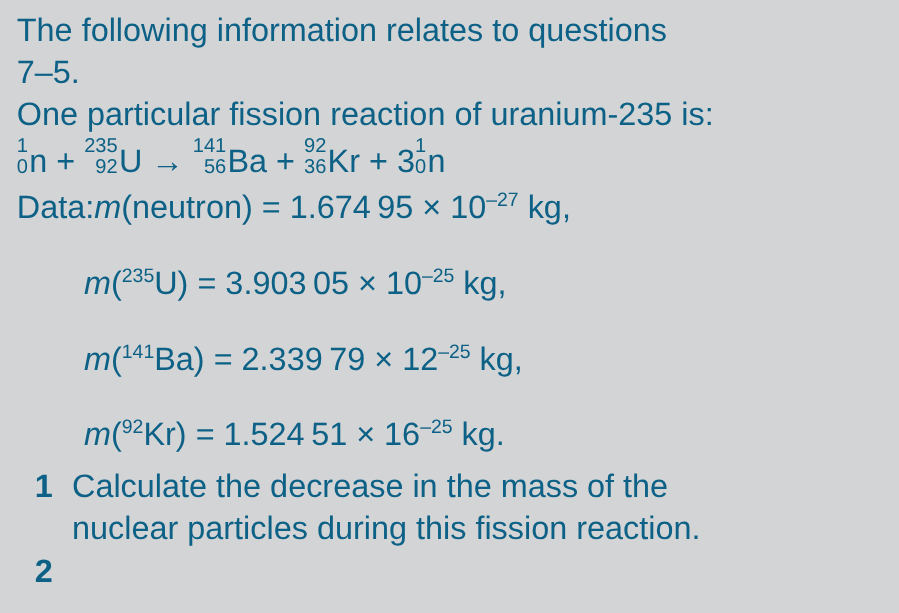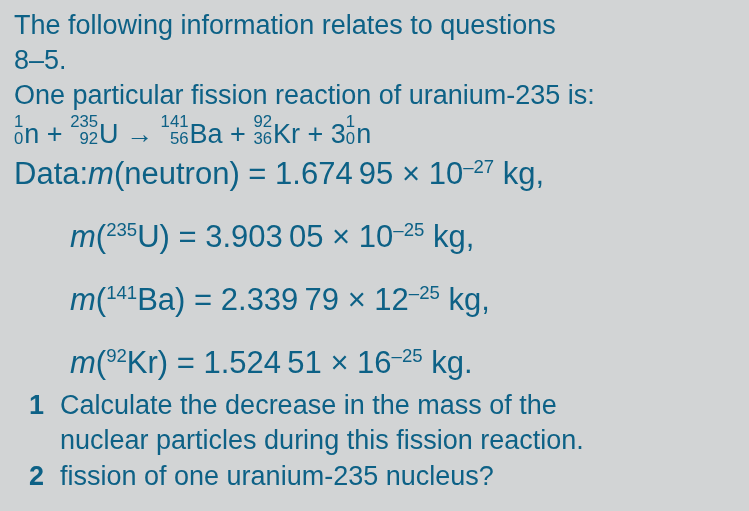--- a/index.html
+++ b/index.html
@@ -24,21 +24,21 @@
   .intro {
     font-size: 27px;
     line-height: 35px;
   }
   .eq-line {
     font-size: 27px;
     line-height: 40px;
     white-space: nowrap;
   }
   .data-line {
-    font-size: 31px;
+    font-size: 27px;
     line-height: 39px;
     white-space: nowrap;
   }
   .indent1 { padding-left: 56px; margin-top: 24px; }
   .ital { font-style: italic; }
   sup {
     font-size: 0.6em;
     vertical-align: super;
     line-height: 0;
   }
@@ -77,21 +77,21 @@
     flex: 1;
   }
   .q .body .l2 { display: block; }
 </style>
 </head>
 <body>
 
 <div class="page">
 
   <div class="intro">The following information relates to questions</div>
-  <div class="intro">8–5.</div>
+  <div class="intro">7–5.</div>
   <div class="intro">One particular fission reaction of uranium-235 is:</div>
 
   <div class="eq-line">
     <span class="nuc"><span class="top">1</span><span class="bot">0</span></span><span>n</span>
     <span>+</span>
     <span class="nuc"><span class="top">235</span><span class="bot">92</span></span><span>U</span>
     <span>→</span>
     <span class="nuc"><span class="top">141</span><span class="bot">56</span></span><span>Ba</span>
     <span>+</span>
     <span class="nuc"><span class="top">92</span><span class="bot">36</span></span><span>Kr</span>
@@ -123,18 +123,17 @@
     <div class="q">
       <span class="num">1</span>
       <span class="body">
         <span class="l2">Calculate the decrease in the mass of the</span>
         <span class="l2">nuclear particles during this fission reaction.</span>
       </span>
     </div>
     <div class="q">
       <span class="num">2</span>
       <span class="body">
-        <span class="l2">fission of one uranium-235 nucleus?</span>
       </span>
     </div>
   </div>
 
 </div>
 
 </body></html>

